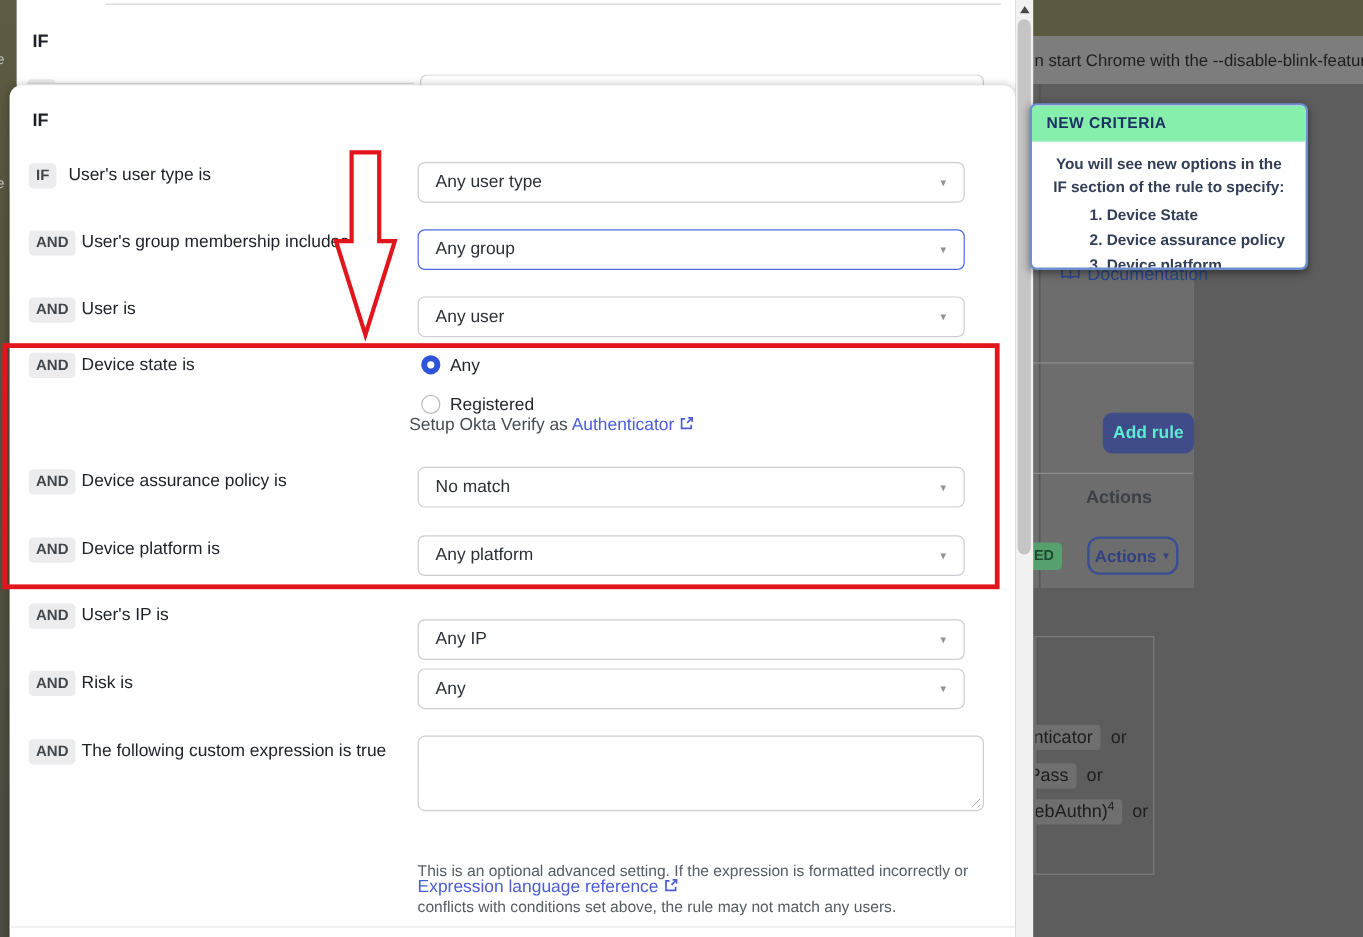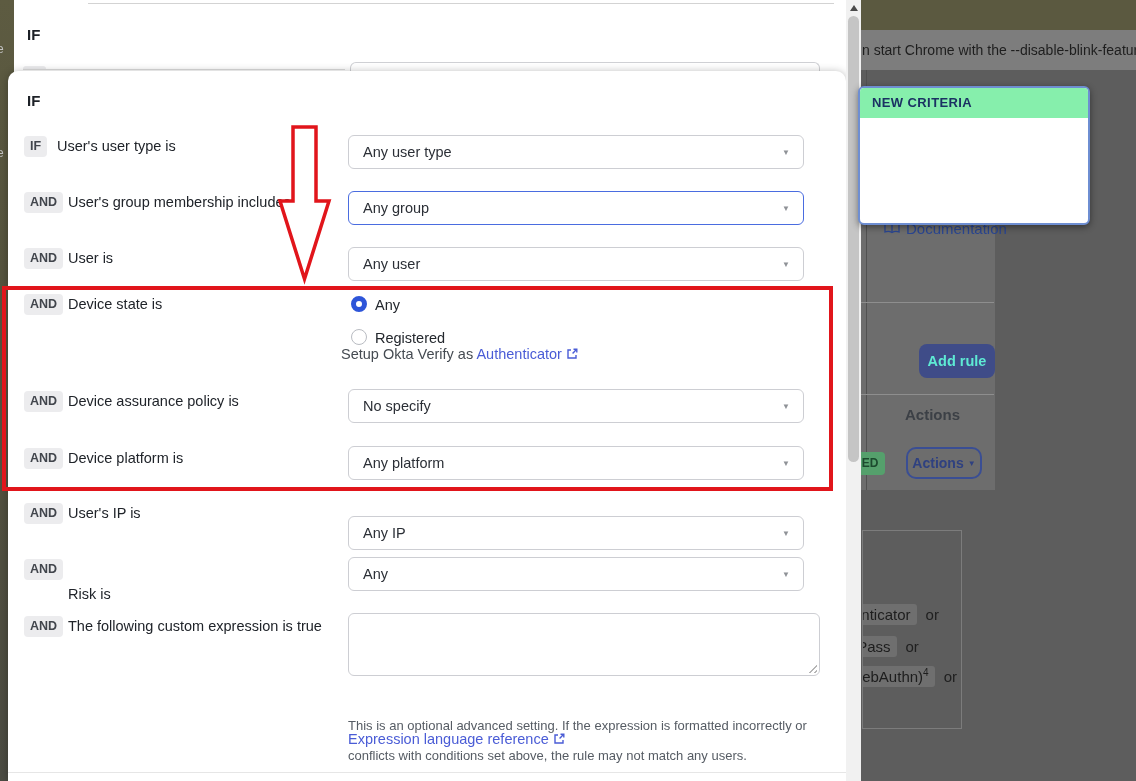--- a/index.html
+++ b/index.html
@@ -196,40 +196,40 @@
   <span class="link"><span>Authenticator</span><span class="ext-icon"><svg width="12" height="12" viewBox="0 0 12 12">
           <path d="M5 2H2v8h8V7" fill="none" stroke="currentColor" stroke-width="1.4"></path>
           <path d="M7.5 1.2h3.3v3.3" fill="none" stroke="currentColor" stroke-width="1.4"></path>
           <path d="M10.4 1.6 6.6 5.4" fill="none" stroke="currentColor" stroke-width="1.4"></path>
         </svg></span></span>
 </div>
 
 <span class="badge" style="top:391px">AND</span>
 <span class="rowlabel" style="left:68px; top:393px">Device assurance policy is</span>
 <div class="select" style="top:389px">
-  <span class="selval">No specify</span>
+  <span class="selval">No match</span>
   <span class="caret">▼</span>
 </div>
 
 <span class="badge" style="top:448px">AND</span>
 <span class="rowlabel" style="left:68px; top:450px">Device platform is</span>
 <div class="select" style="top:446px">
   <span class="selval">Any platform</span>
   <span class="caret">▼</span>
 </div>
 
 <span class="badge" style="top:503px">AND</span>
 <span class="rowlabel" style="left:68px; top:505px">User's IP is</span>
 <div class="select" style="top:516px">
   <span class="selval">Any IP</span>
   <span class="caret">▼</span>
 </div>
 
 <span class="badge" style="top:559px">AND</span>
-<span class="rowlabel" style="left:68px; top:586px">Risk is</span>
+<span class="rowlabel" style="left:68px; top:561px">Risk is</span>
 <div class="select" style="top:557px">
   <span class="selval">Any</span>
   <span class="caret">▼</span>
 </div>
 
 <span class="badge" style="top:616px">AND</span>
 <span class="rowlabel" style="left:68px; top:618px">The following custom expression is true</span>
 <div class="abs" id="expr-textarea">
   <span class="resize"></span>
 </div>
@@ -249,13 +249,22 @@
   <polygon points="18,7 41,7 41,81 54,81 29.5,159 5,81 18,81" fill="#ffffff" stroke="#e1151b" stroke-width="3.5"></polygon>
 </svg>
 
 <div class="abs" id="scrollbar">
   <div id="scroll-up"></div>
   <div id="scroll-thumb"></div>
 </div>
 
 <div class="abs" id="callout">
   <div id="callout-header">NEW CRITERIA</div>
+  <div id="callout-body">
+    <div class="callout-intro">You will see new options in the</div>
+    <div class="callout-intro">IF section of the rule to specify:</div>
+    <div id="callout-list">
+      <div class="callout-item">1. Device State</div>
+      <div class="callout-item">2. Device assurance policy</div>
+      <div class="callout-item">3. Device platform</div>
+    </div>
+  </div>
 </div>
 
 </body></html>

